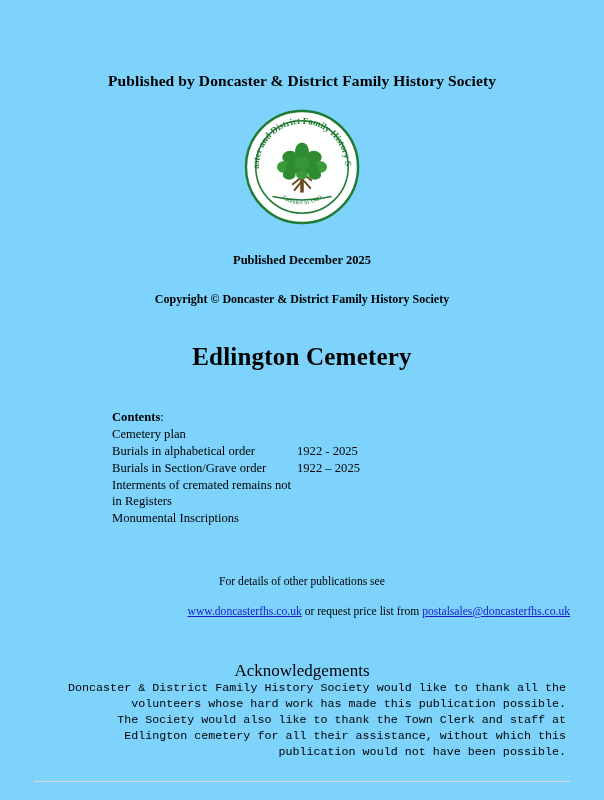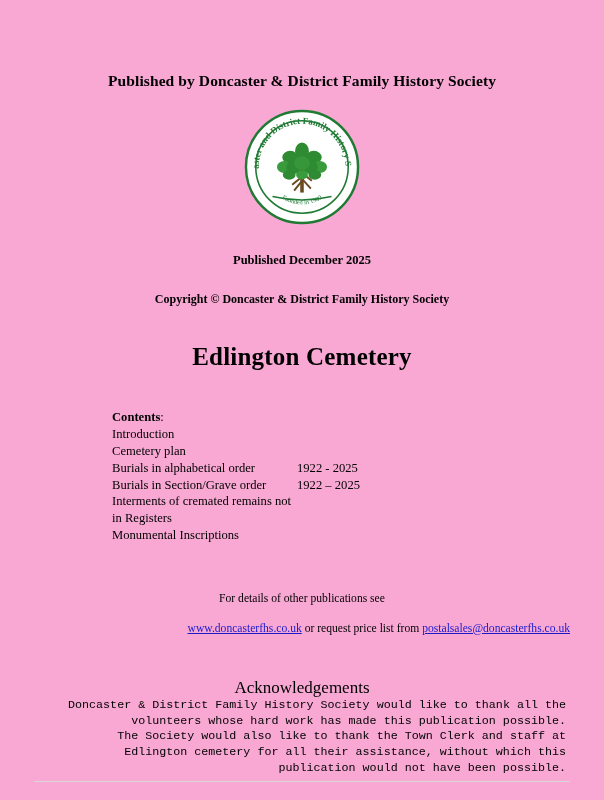--- a/index.html
+++ b/index.html
@@ -10,21 +10,21 @@
     width: 604px;
     height: 800px;
     background: #6e6e6e;
     font-family: "Liberation Serif", serif;
     overflow: hidden;
   }
   .page {
     position: relative;
     width: 604px;
     height: 800px;
-    background: #f9a8d4;
+    background: #7dd3fc;
     box-sizing: border-box;
     padding: 0 34px;
     overflow: hidden;
   }
   .publisher {
     text-align: center;
     font-weight: bold;
     font-size: 15.5px;
     letter-spacing: 0.1px;
     margin-top: 72px;
@@ -161,24 +161,20 @@
   </div>
 
   <div class="copyright">Copyright © Doncaster &amp; District Family History Society</div>
 
   <div class="doc-title">Edlington Cemetery</div>
 
   <div class="contents">
     <div class="contents-head"><b>Contents</b><span>:</span></div>
 
     <div class="contents-row">
-      <span class="label">Introduction</span>
-      <span class="years"></span>
-    </div>
-    <div class="contents-row">
       <span class="label">Cemetery plan</span>
       <span class="years"></span>
     </div>
     <div class="contents-row">
       <span class="label">Burials in alphabetical order</span>
       <span class="years">1922 - 2025</span>
     </div>
     <div class="contents-row">
       <span class="label">Burials in Section/Grave order</span>
       <span class="years">1922 – 2025</span>

